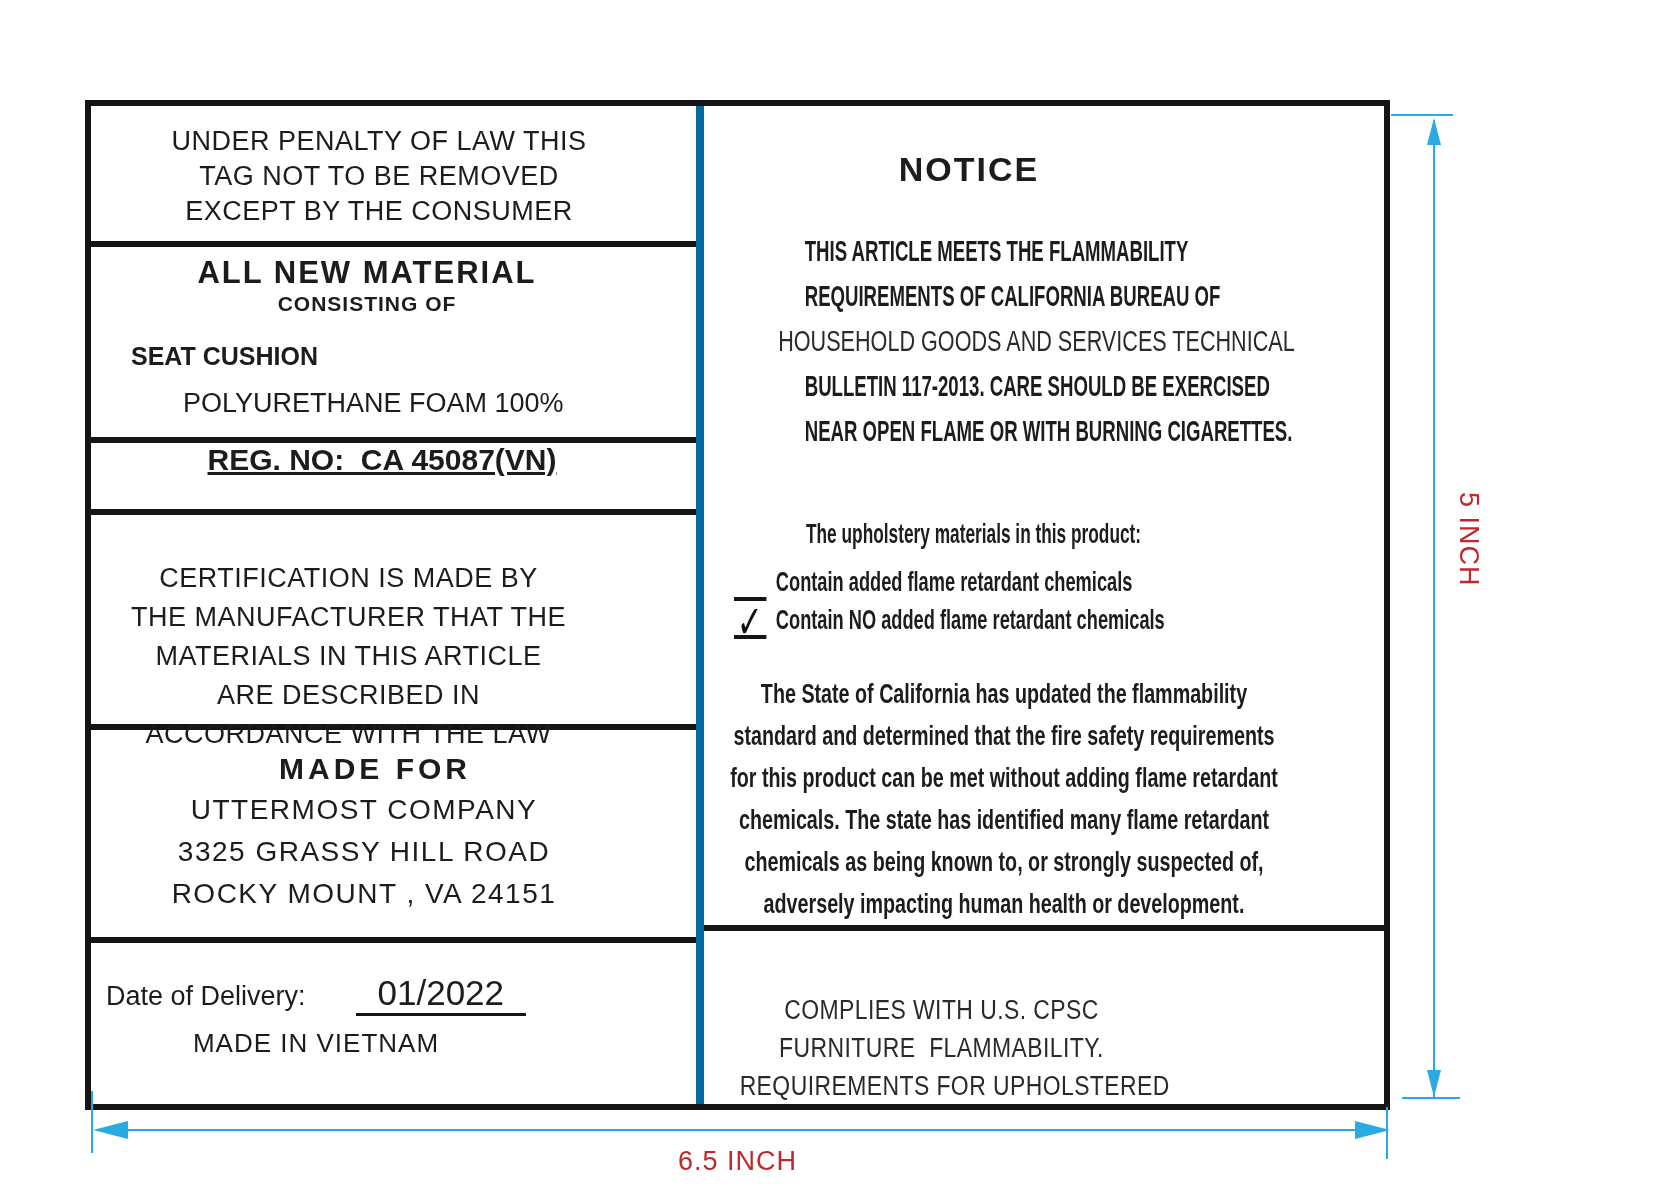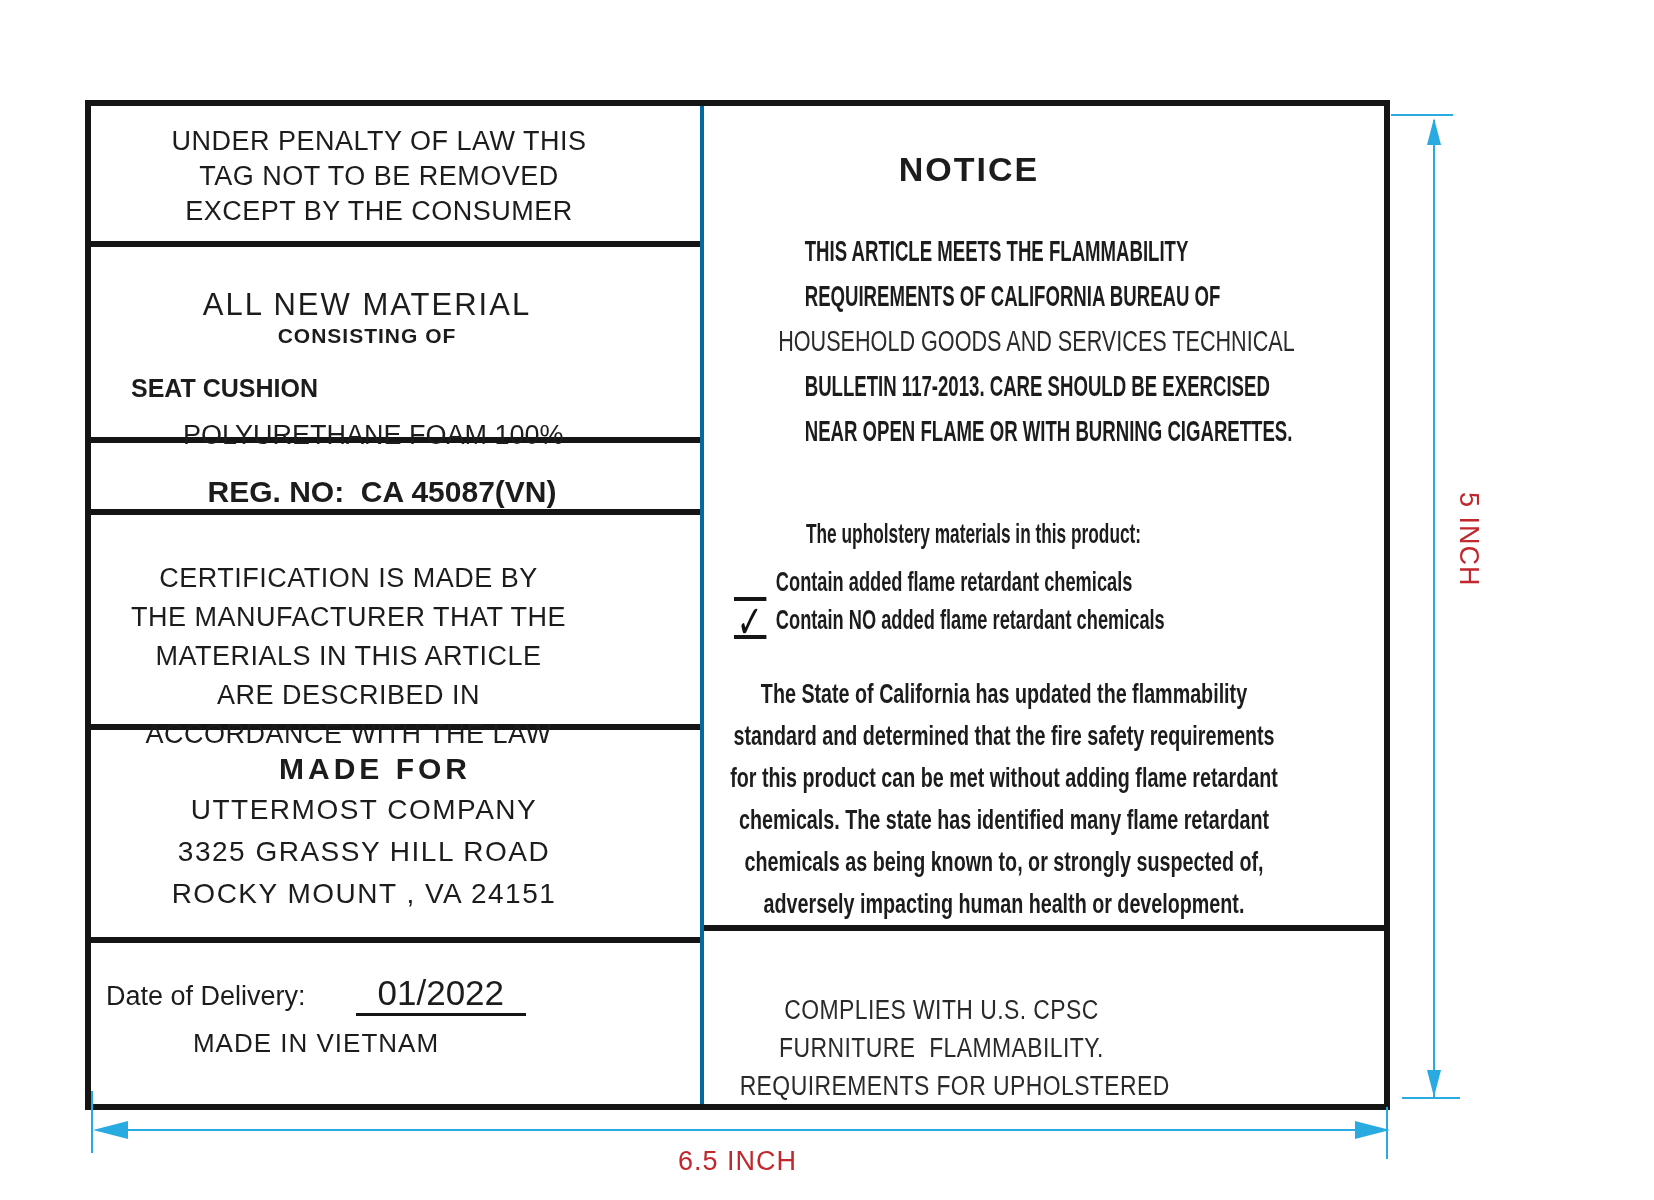--- a/index.html
+++ b/index.html
@@ -15,37 +15,37 @@
   .canvas { position:absolute; left:0; top:0; width:1654px; height:1200px; }
 
   
   .label-box {
     position:absolute; left:85px; top:100px;
     width:1305px; height:1010px;
     border:6px solid #151515;
     display:flex;
     background:#fff;
   }
-  .col-left  { width:646px; border-right:4px solid #0369a1; display:flex; flex-direction:column; }
+  .col-left  { width:646px; border-right:8px solid #0369a1; display:flex; flex-direction:column; }
   .col-right { flex:1; display:flex; flex-direction:column; }
   .sec { border-bottom:6px solid #151515; }
   .sec:last-child { border-bottom:none; }
 
   .pre-c { white-space:pre; text-align:center; }
 
   
   .s1 { height:141px; }
   .penalty { width:576px; padding-top:18px; font-size:27px; line-height:35px; letter-spacing:0.5px; }
   .s2 { height:196px; }
   .s2-inner { width:552px; padding-top:8px; text-align:center; }
-  .mat-title { font-size:31px; font-weight:normal; letter-spacing:2px; line-height:36px;margin-top:32px; }
+  .mat-title { font-size:31px; font-weight:bold; letter-spacing:2px; line-height:36px; }
   .mat-sub   { font-size:21px; font-weight:bold; letter-spacing:1px; line-height:26px; }
   .mat-comp  { font-size:25px; font-weight:bold; text-align:left; margin:24px 0 16px 40px; line-height:30px; }
   .mat-compo { font-size:27px; text-align:left; margin:6px 0 0 92px; line-height:32px; }
-  .s3 { height:72px; display:flex; align-items:flex-end; }
+  .s3 { height:72px; display:flex; align-items:flex-start;text-decoration:underline; }
   .reg { width:582px; text-align:center; white-space:pre; font-size:30px; font-weight:bold; }
   .s4 { height:187px;margin-top:28px; }
   .cert { width:515px; padding-top:16px; font-size:27px; line-height:39px; letter-spacing:0.5px; }
   .s5 { height:213px; }
   .s5-inner { width:546px; padding-top:19px; text-align:center; }
   .mf-title { font-size:30px; font-weight:bold; letter-spacing:4px; line-height:40px;margin-left:22px; }
   .mf-lines { font-size:28px; line-height:42px; letter-spacing:1.5px; white-space:pre; }
   .s6 { height:125px; }
   .s6-inner { width:450px; padding-top:20px; text-align:center; }
   .date-row { display:flex; justify-content:center; align-items:baseline; line-height:40px;gap:36px; }

